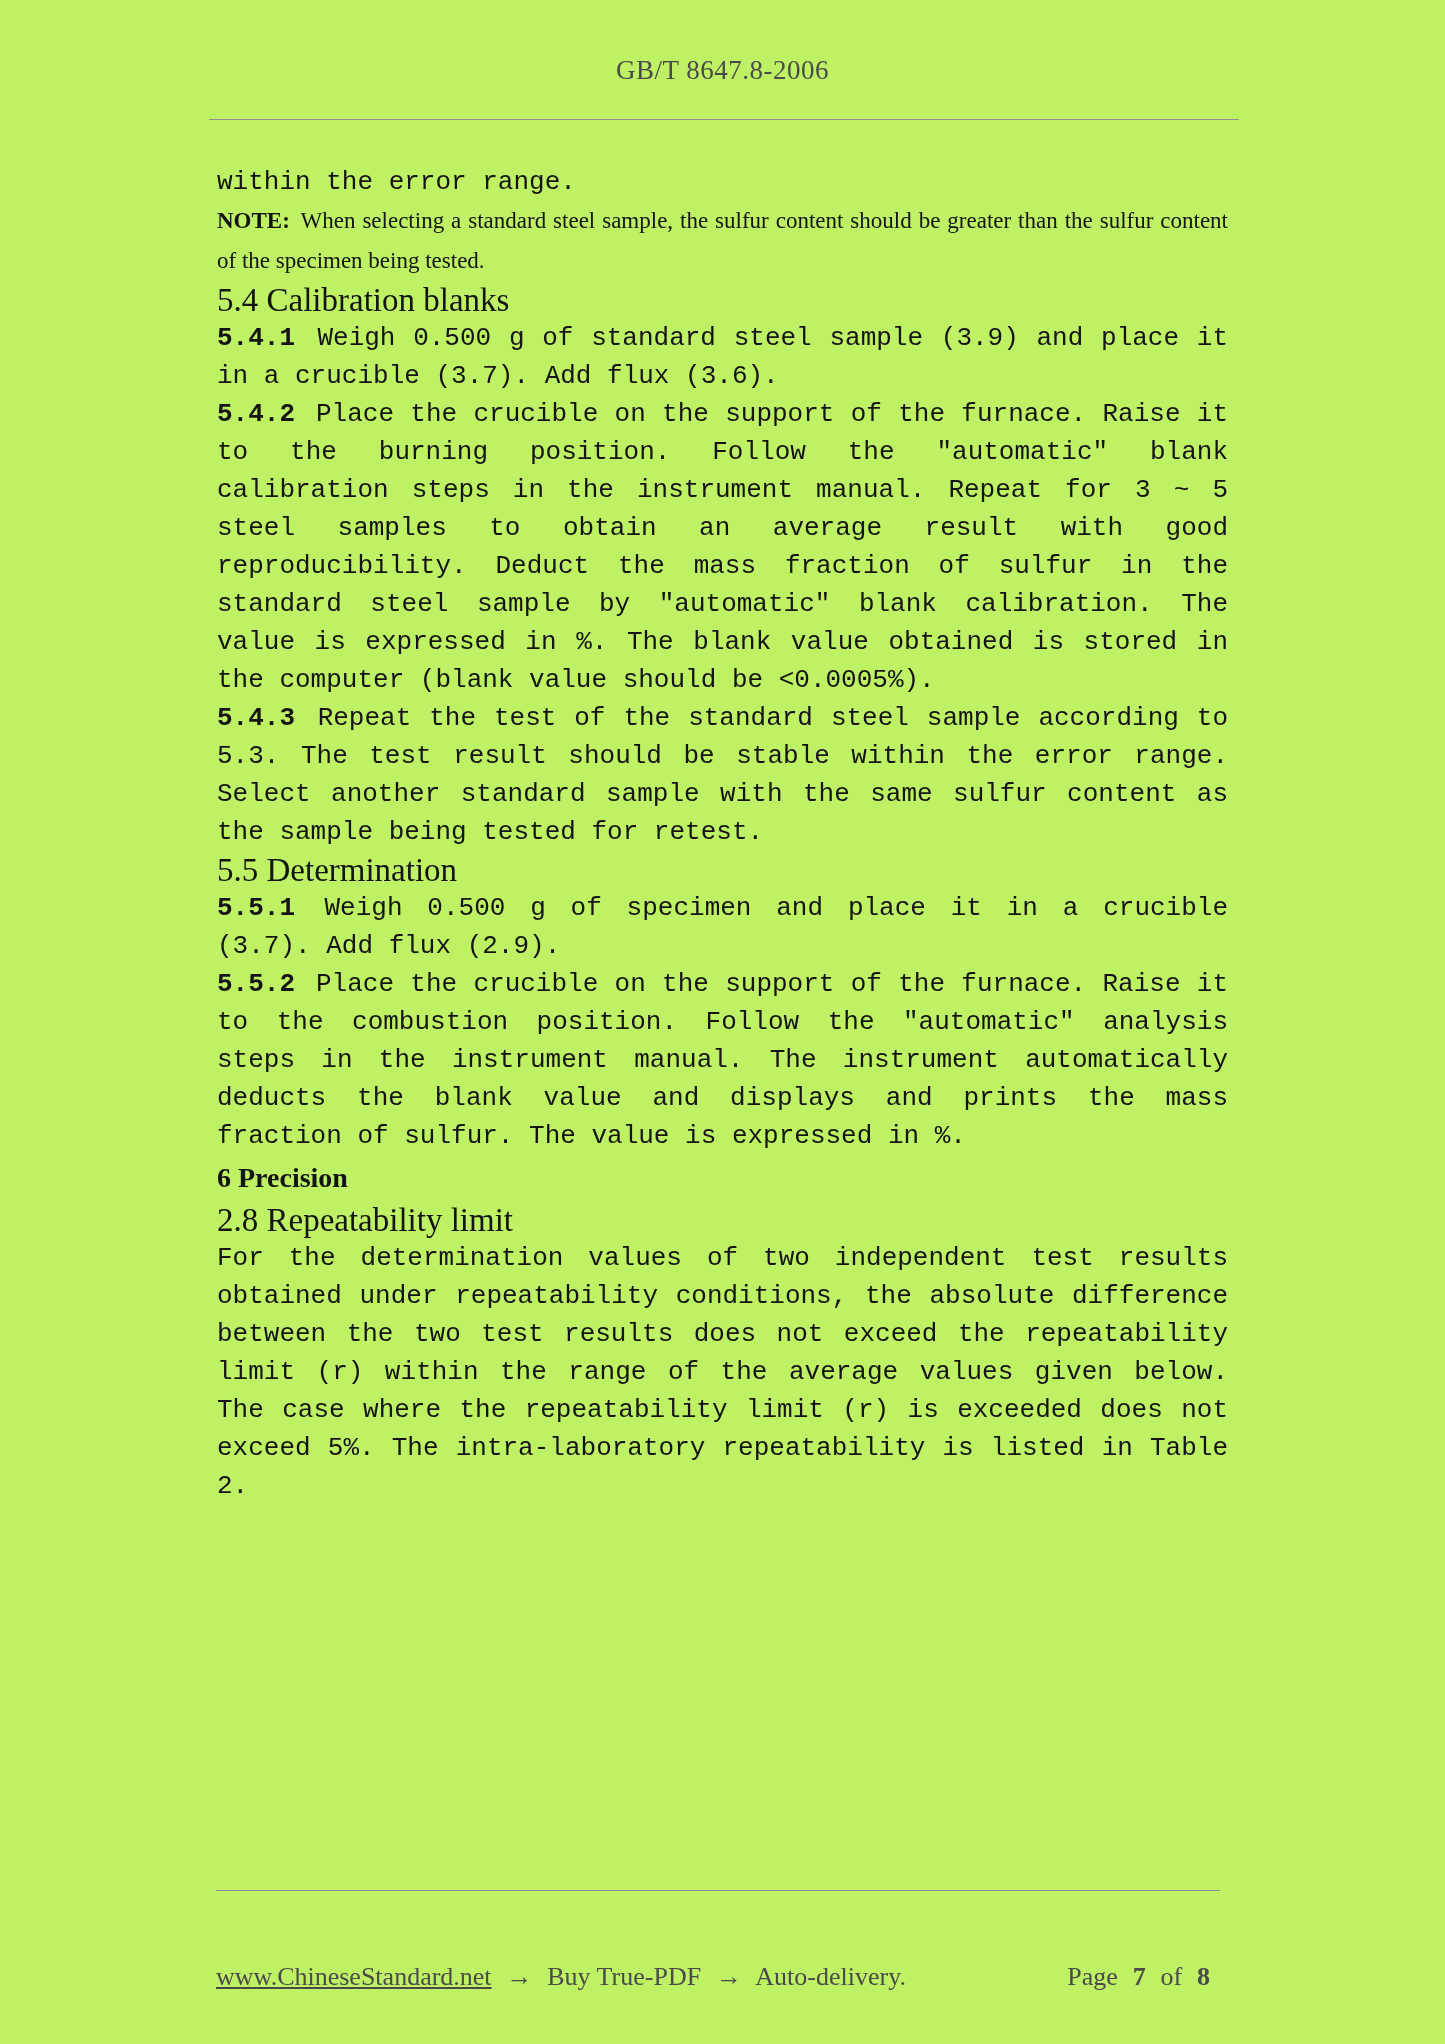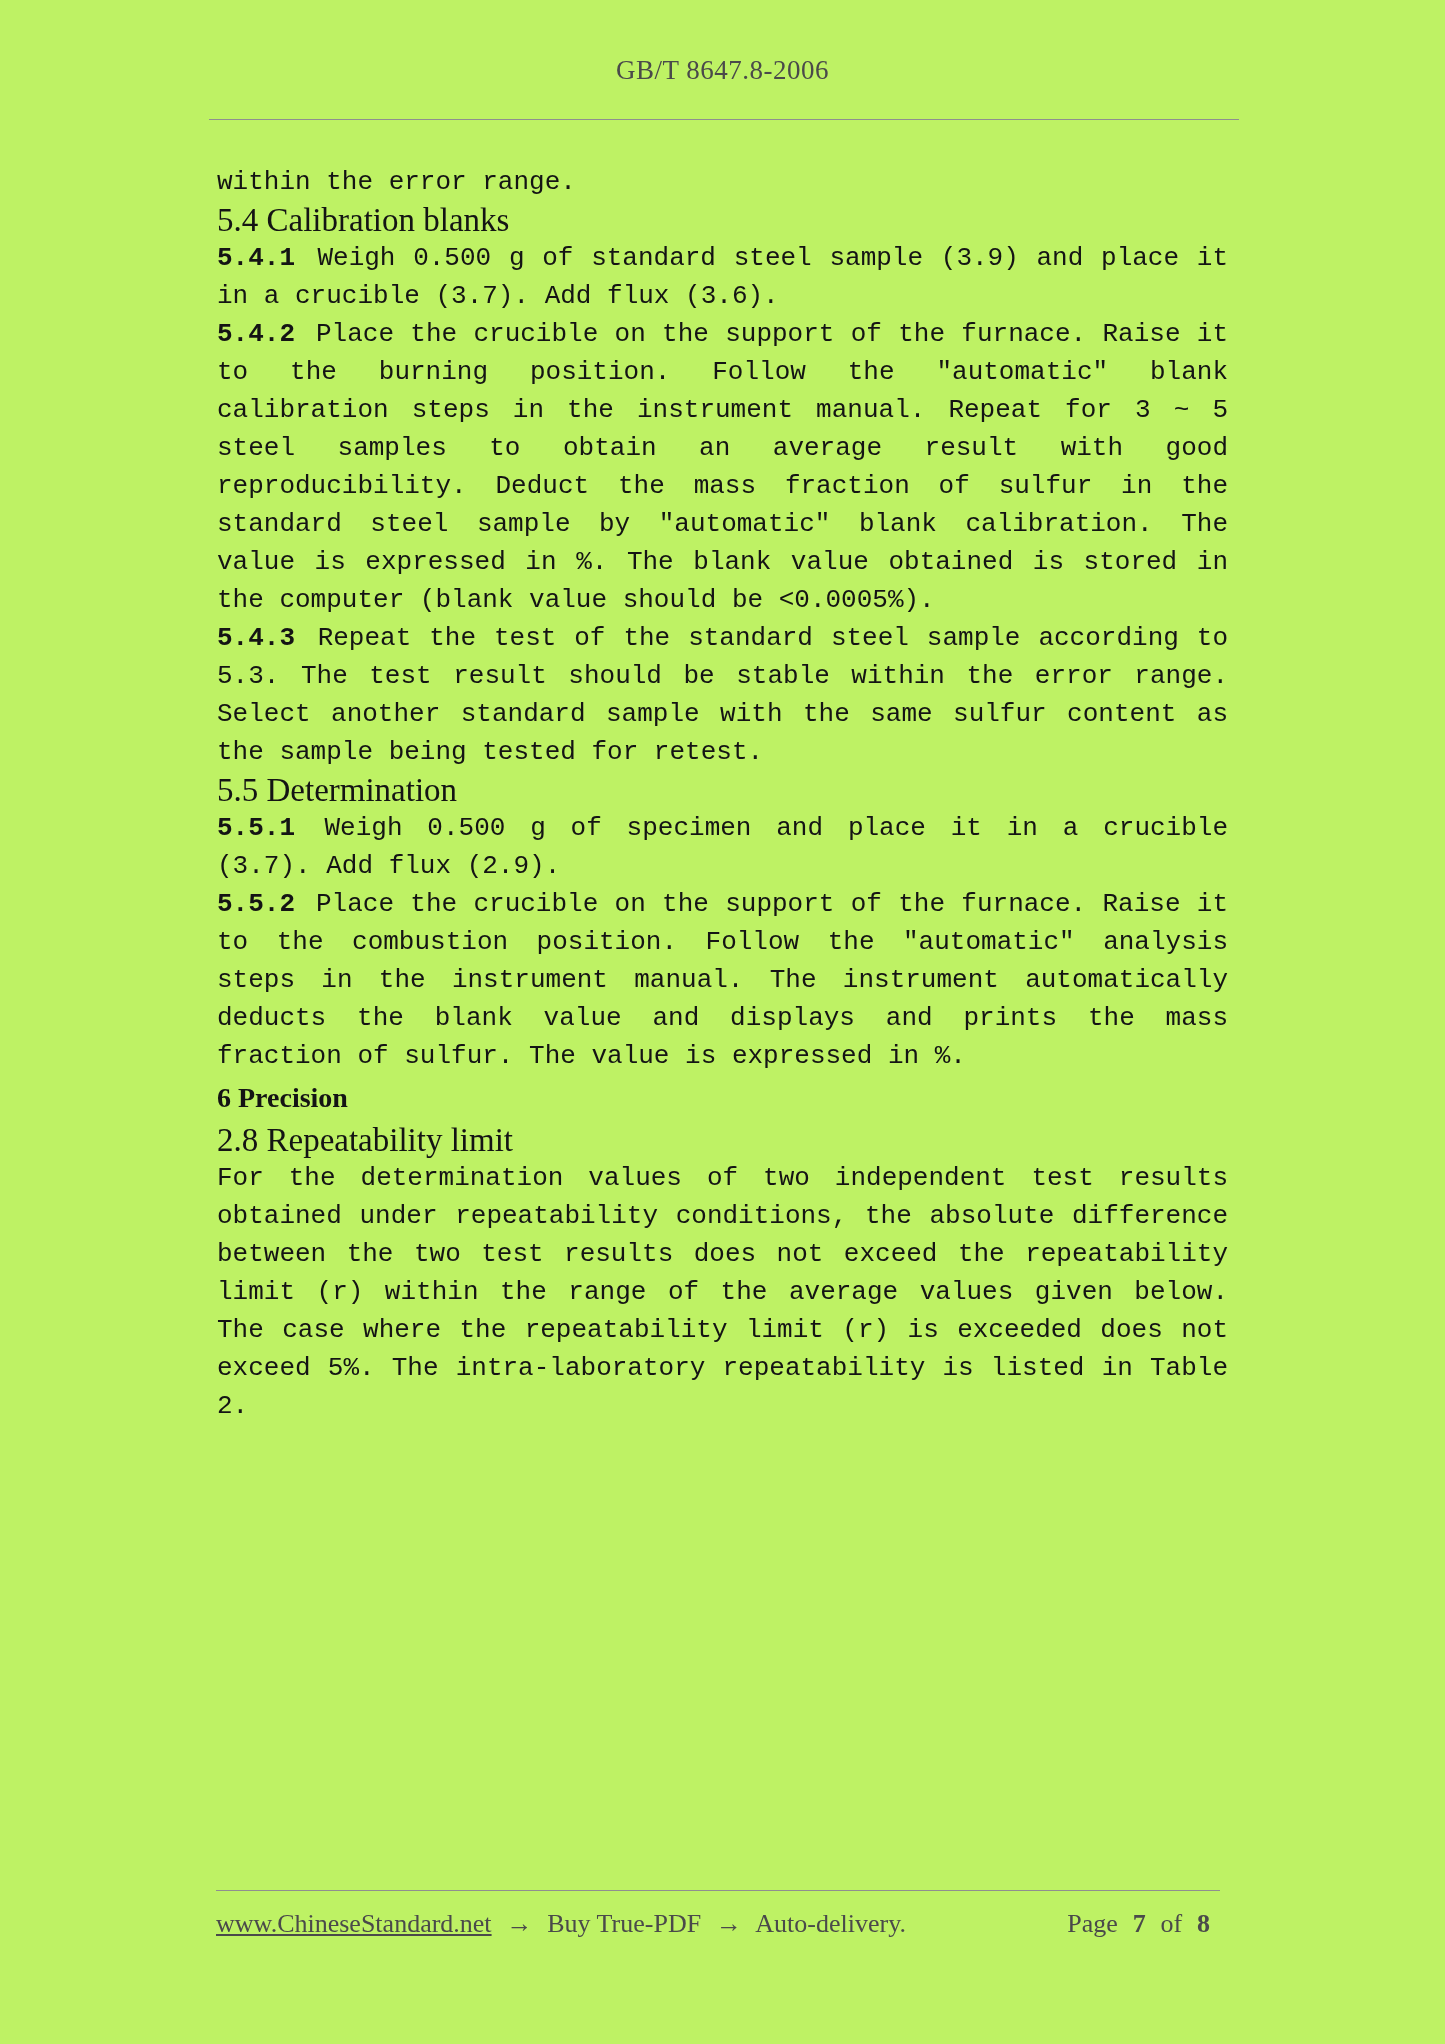--- a/index.html
+++ b/index.html
@@ -74,21 +74,21 @@
     position: absolute;
     left: 216px;
     top: 1890px;
     width: 1004px;
     height: 0;
     border-top: 1px solid #8f8f8f;
   }
   .footer-row {
     position: absolute;
     left: 216px;
-    top: 1905px;
+    top: 1958px;
     width: 1004px;
     display: flex;
     justify-content: space-between;
     align-items: baseline;
     font-size: 26px;
     line-height: 38px;
     color: #4a4a4a;
   }
   .footer-left span, .footer-right span { margin-right: 0.32em; }
   .footer-left span:last-child, .footer-right span:last-child { margin-right: 0; }
@@ -105,20 +105,21 @@
 <div class="page">
 
   <div class="doc-header">GB/T 8647.8-2006</div>
 
   <div class="header-rule"></div>
 
   <div class="content">
 
     <p class="body-p">within the error range.</p>
 
+    <p class="note-p mt-note"><span class="bold num">NOTE:</span> <span>When selecting a standard steel sample, the sulfur content should be greater than the sulfur content of the specimen being tested.</span></p>
 
     <h3 class="sec-heading mt-h54">5.4 Calibration blanks</h3>
 
     <p class="body-p mt-p541"><span class="bold num">5.4.1</span> <span>Weigh 0.500 g of standard steel sample (3.9) and place it in a crucible (3.7). Add flux (3.6).</span></p>
 
     <p class="body-p mt-p542"><span class="bold num">5.4.2</span> <span>Place the crucible on the support of the furnace. Raise it to the burning position. Follow the "automatic" blank calibration steps in the instrument manual. Repeat for 3 ~ 5 steel samples to obtain an average result with good reproducibility. Deduct the mass fraction of sulfur in the standard steel sample by "automatic" blank calibration. The value is expressed in %. The blank value obtained is stored in the computer (blank value should be &lt;0.0005%).</span></p>
 
     <p class="body-p mt-p543"><span class="bold num">5.4.3</span> <span>Repeat the test of the standard steel sample according to 5.3. The test result should be stable within the error range. Select another standard sample with the same sulfur content as the sample being tested for retest.</span></p>
 
     <h3 class="sec-heading mt-h55">5.5 Determination</h3>

